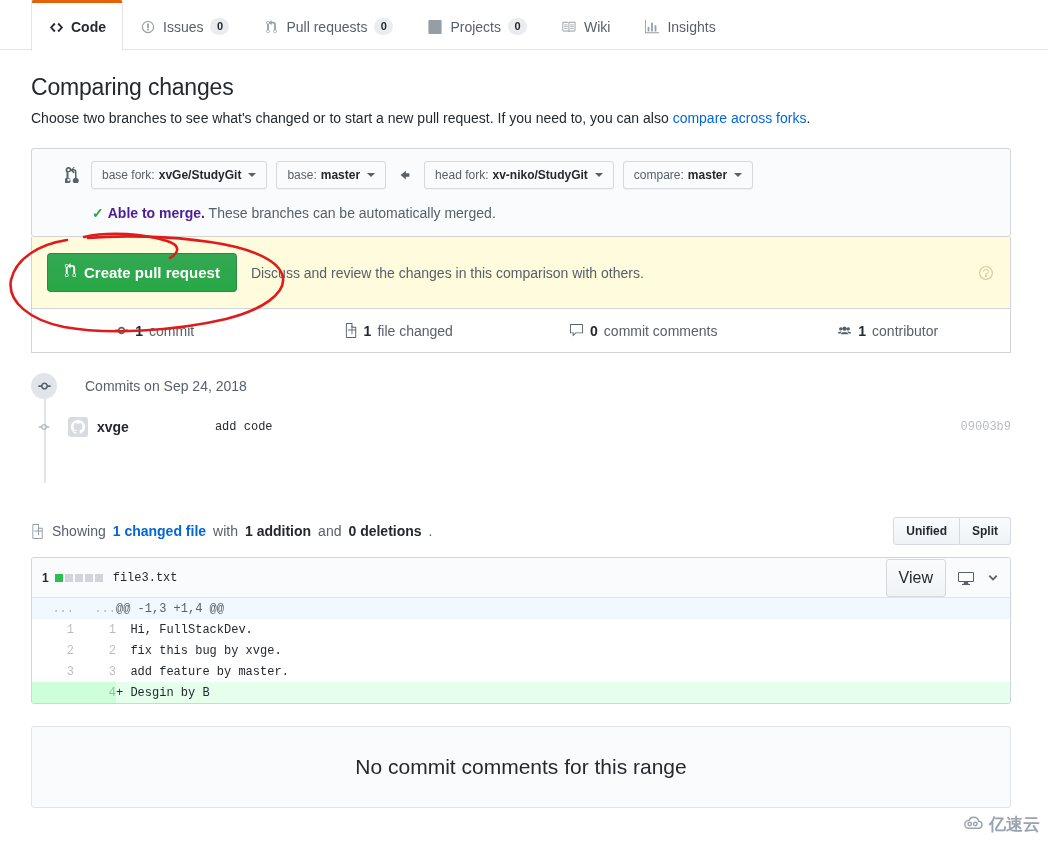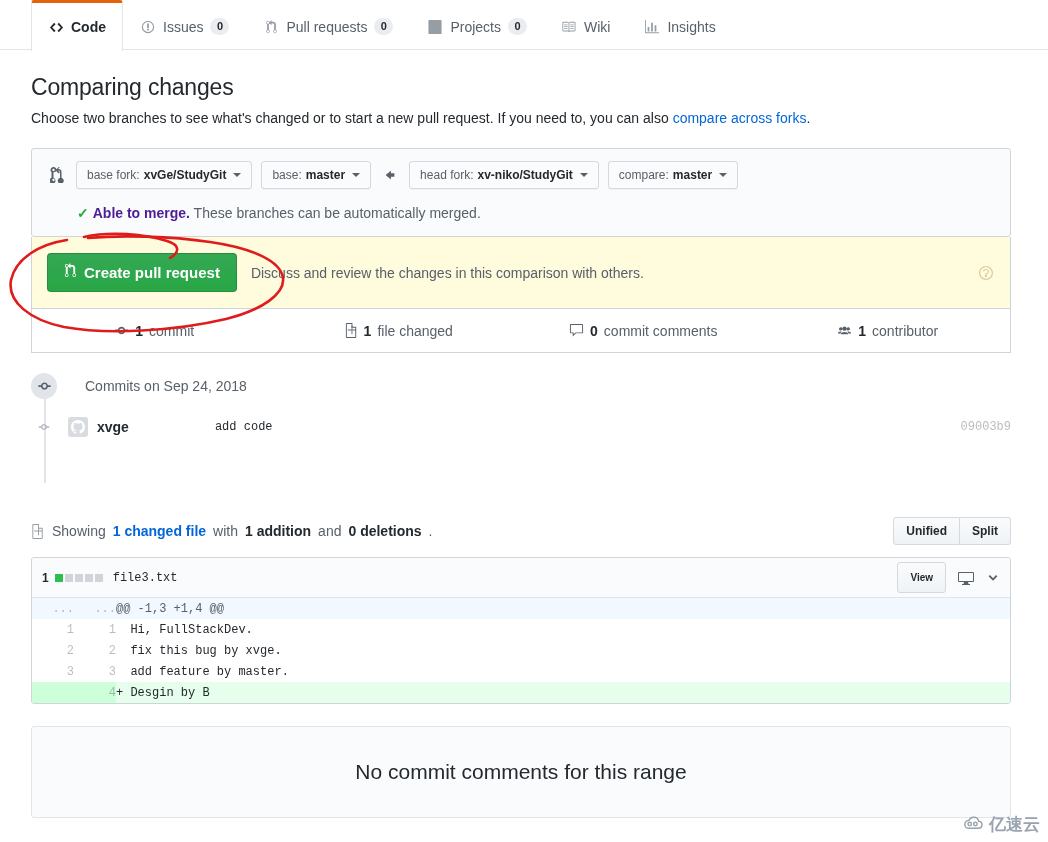--- a/index.html
+++ b/index.html
@@ -57,21 +57,21 @@
     margin: 24px 0 0 0; padding: 0; letter-spacing: -0.2px;
   }
   .subtitle { font-size: 14px; color: #24292e; margin-top: 9px; }
   .subtitle a { color: #0366d6; text-decoration: none; }
 
   
   .compare-box {
     margin-top: 22px;
     border: 1px solid #d1d5da; border-radius: 3px;
     background: #fafbfc;
-    padding: 12px 15px 15px 15px;
+    padding: 12px 15px 15px 30px;
   }
   .branch-row { display: flex; align-items: center; gap: 9px; }
   .compare-icon { width: 20px; color: #586069; display:flex; align-items:center; justify-content:center;}
   .btn-select {
     display: inline-flex; align-items: center; gap: 4px;
     background: #fafbfc; border: 1px solid #d5d8dc; border-radius: 3px;
     padding: 6px 10px; font-size: 12px; color: #24292e; line-height: 14px;
     box-shadow: 0 1px 0 rgba(27,31,35,0.04);
     white-space: nowrap;
   }
@@ -188,42 +188,42 @@
     background: #fafbfc; border-bottom: 1px solid #e1e4e8;
     padding: 8px 10px; height: 40px;
   }
   .diffstat-num { font-size: 12px; font-weight: bold; color: #24292e; margin-right: 6px; }
   .diffstat { display: inline-flex; gap: 2px; margin-right: 10px; }
   .dblock { width: 8px; height: 8px; display: inline-block; }
   .file-name { font-family: "Liberation Mono", monospace; font-size: 12px; color: #24292e; }
   .file-actions { margin-left: auto; display: flex; align-items: center; gap: 12px; }
   .btn-view {
     border: 1px solid #d5d8dc; border-radius: 3px; padding: 9px 12px;
-    font-size: 10px; font-weight: bold; color: #24292e;
+    font-size: 16px; font-weight: normal; color: #24292e;
     background-image: linear-gradient(#fafbfc, #eff3f6);
   }
   .icon-btn { color: #586069; display: inline-flex; align-items:center; }
 
   table.diff { border-collapse: collapse; width: 100%; font-family: "Liberation Mono", monospace; font-size: 12px; }
   table.diff td { padding: 1px 0; height: 21px; vertical-align: middle; }
   td.ln {
     width: 42px; min-width: 42px; text-align: right; padding-right: 10px;
     color: rgba(27,31,35,0.3); background: #fff;
     user-select: none; font-size: 12px;
   }
   td.code { padding-left: 10px; color: #24292e; white-space: pre; }
   tr.hunk td { background: #f1f8ff; color: rgba(27,31,35,0.3); }
   tr.hunk td.code { color: #586069; }
   tr.add td { background: #e6ffed; }
   tr.add td.ln { background: #cdffd8; color: rgba(27,31,35,0.3); }
 
   
   .no-comments {
     margin-top: 22px; border: 1px solid #e1e4e8; border-radius: 3px;
-    background: #fafbfc; height: 92px;
+    background: #fafbfc; height: 82px;
     display: flex; align-items: center; justify-content: center;
     font-size: 21px; color: #24292e;
   }
 
   
   .annotation { position: absolute; left: 0; top: 228px; width: 300px; height: 105px; pointer-events: none; }
 
   
   .watermark {
     position: absolute; right: 8px; bottom: 6px;

